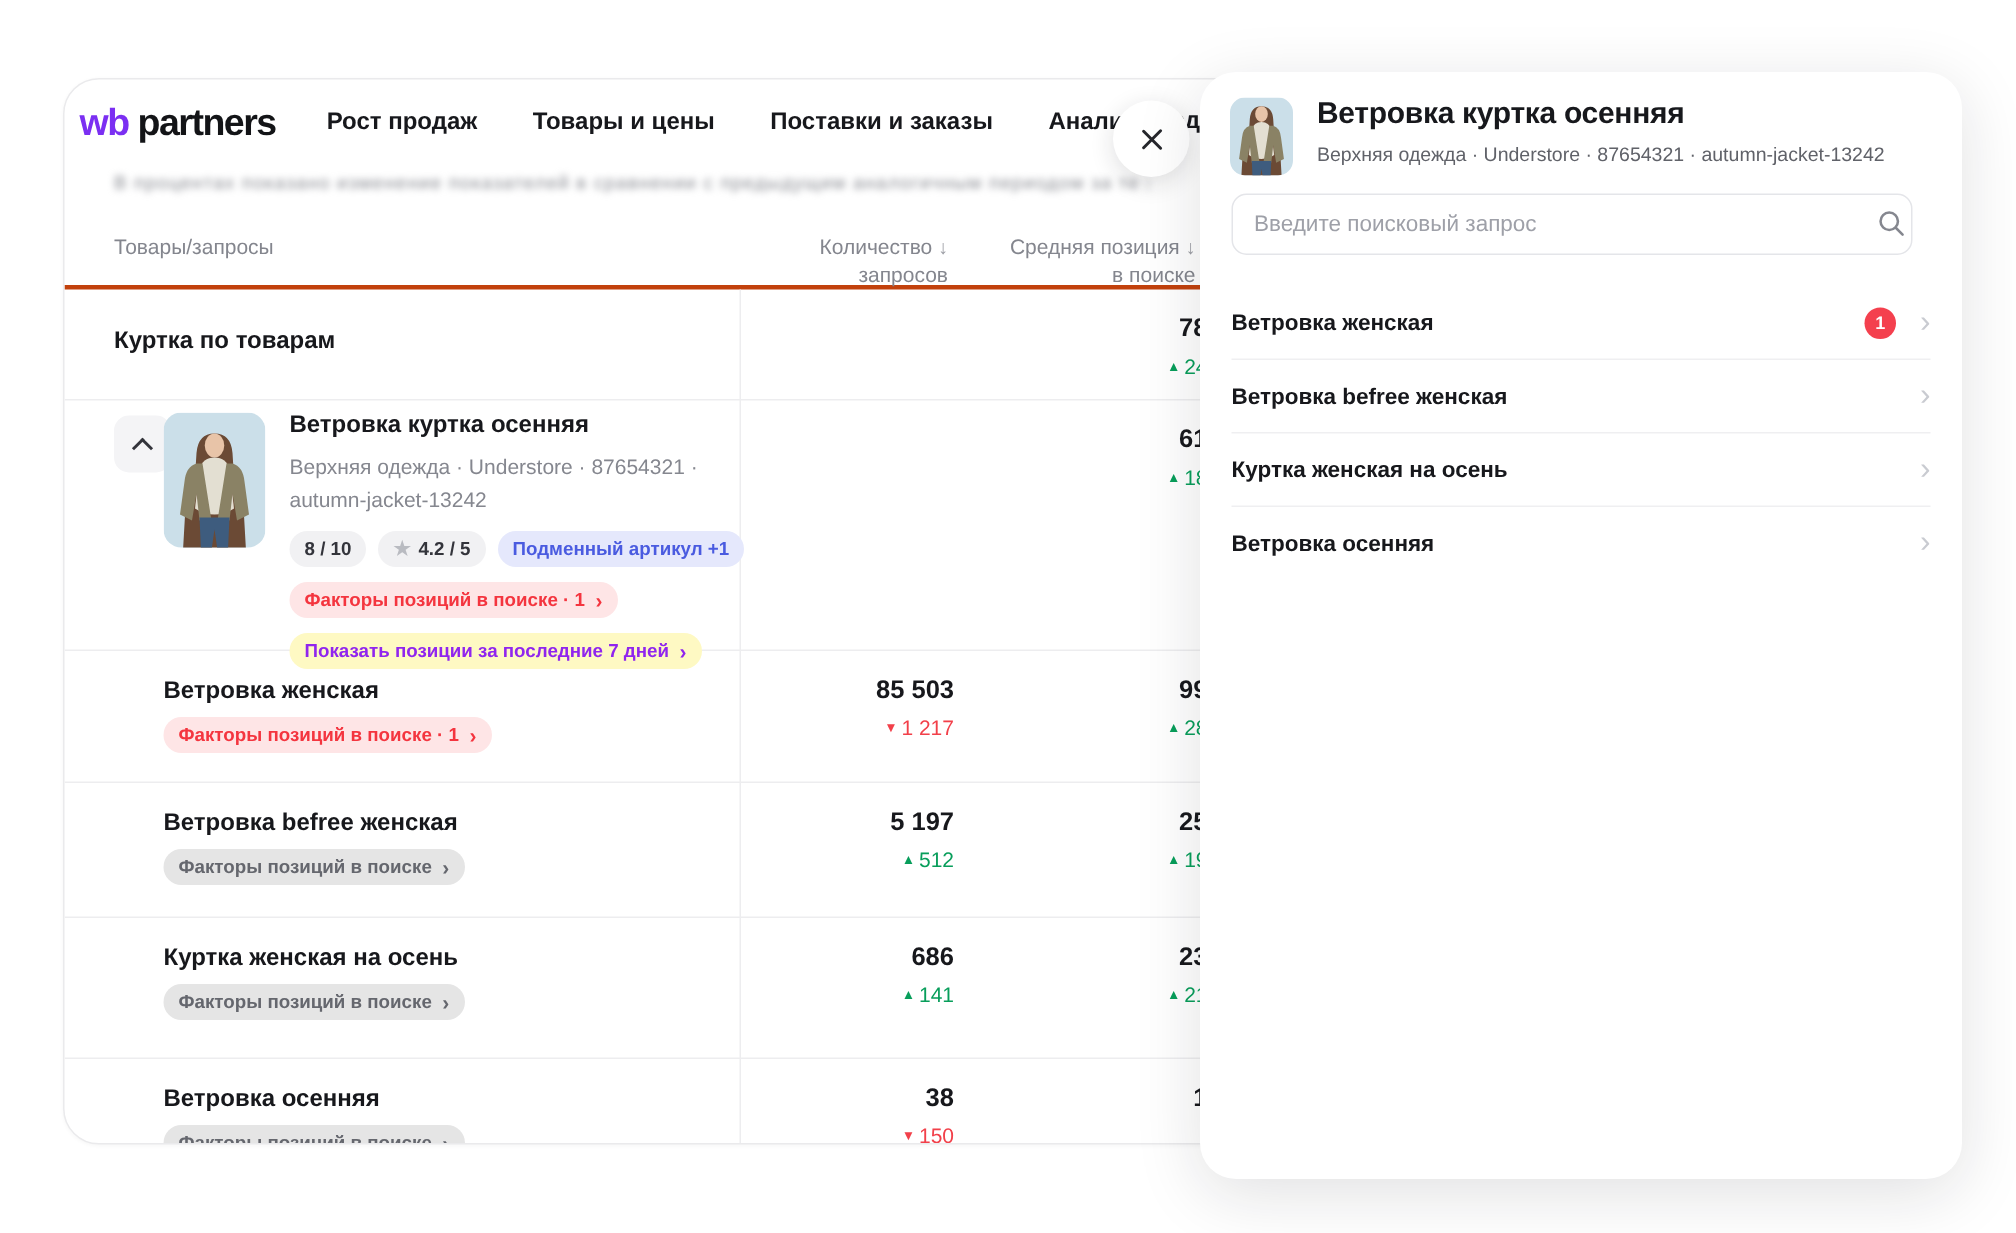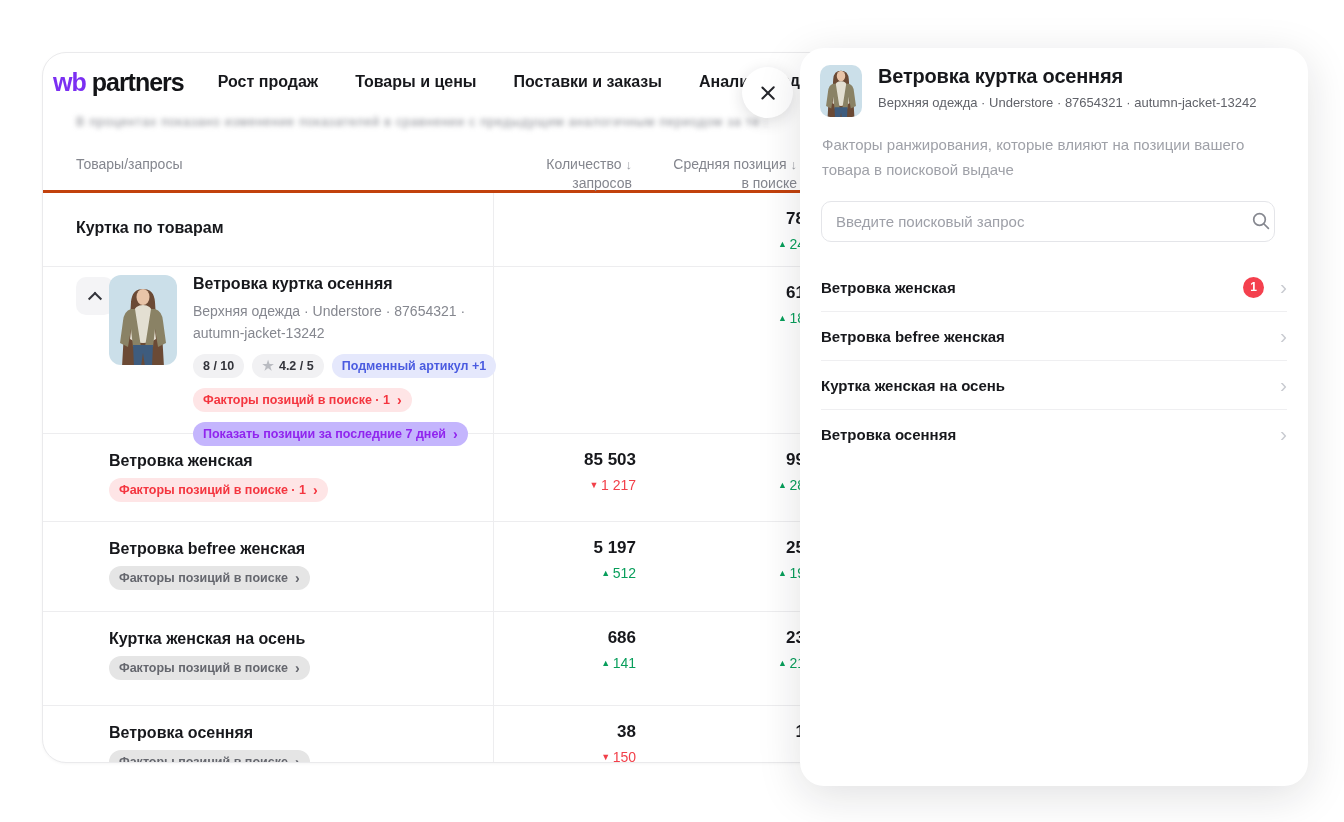--- a/index.html
+++ b/index.html
@@ -60,21 +60,21 @@
   .prod-info { position:absolute; left:150px; top:8px; width:300px; }
   .prod-title { font-size:16px; font-weight:700; margin-bottom:7px; }
   .prod-sub { font-size:14px; color:#85878f; line-height:1.6; }
   .stat-row { display:flex; gap:8px; align-items:center; margin-top:9px; }
   .pill { display:inline-flex; align-items:center; gap:5px; height:24px; padding:0 10px; border-radius:12px;
     font-size:12.5px; font-weight:600; white-space:nowrap; cursor:pointer; border:none; }
   .pill-stat { background:#f1f1f3; color:#33343b; font-weight:600; cursor:default; }
   .star { color:#b9bbc1; font-size:13px; }
   .pill-blue { background:#e5e8fc; color:#4a5be0; }
   .pill-alert { background:#fee5e6; color:#f4353f; }
-  .pill-purple { background:#c4b5fd; color:#9025ee; }
+  .pill-purple { background:#fef9c3; color:#9025ee; }
   .pill-gray { background:#e5e5e5; color:#65676e; font-weight:600; }
   .pill-chev { font-size:14px; font-weight:700; line-height:1; margin-left:2px; }
   .prod-pill-row { margin-top:10px; }
 
   .q-title { position:absolute; left:66px; top:18px; font-size:16px; font-weight:700; }
   .q-pill { position:absolute; left:66px; top:44px; }
 
   
   .close-btn { position:absolute; left:742px; top:67px; width:51px; height:51px; border-radius:50%;
     background:#fff; border:none; z-index:2; cursor:pointer;
@@ -288,21 +288,20 @@
       <div class="panel-thumb">
         <svg width="42" height="52" viewBox="5 5 58 80">
             <use href="#model-photo"></use>
           </svg>
       </div>
       <div class="panel-titleblock">
         <div class="panel-title">Ветровка куртка осенняя</div>
         <div class="panel-sub">Верхняя одежда · Understore · 87654321 · autumn-jacket-13242</div>
       </div>
     </div>
-    <div class="panel-desc">Факторы ранжирования, которые влияют на позиции вашего товара в поисковой выдаче</div>
 
 
     <div class="search-wrap">
       <input class="search-input" type="text" placeholder="Введите поисковый запрос" style="">
       <span class="search-icon">
         <svg width="18" height="18" viewBox="0 0 18 18" fill="none">
           <circle cx="7.5" cy="7.5" r="5.8" stroke="#85878f" stroke-width="1.7"></circle>
           <line x1="12" y1="12" x2="16.4" y2="16.4" stroke="#85878f" stroke-width="1.7" stroke-linecap="round"></line>
         </svg>
       </span>

